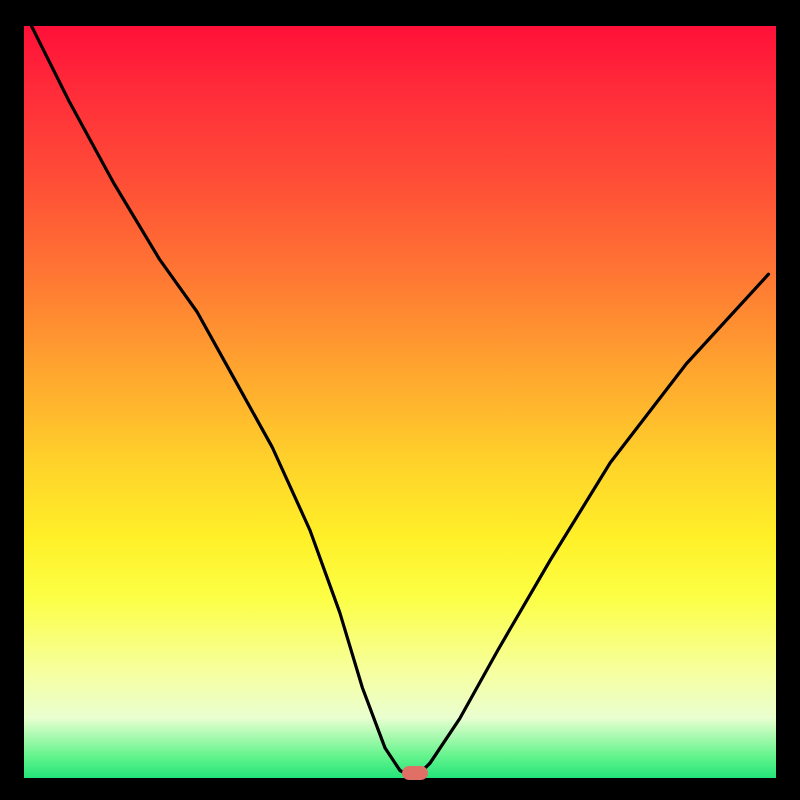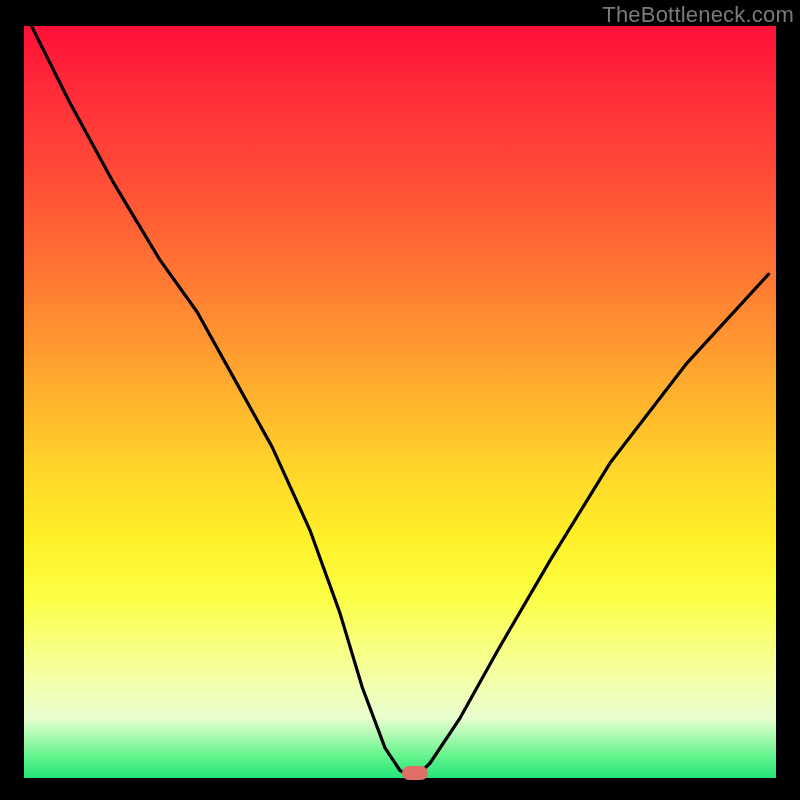--- a/index.html
+++ b/index.html
@@ -21,21 +21,20 @@
           #66f48e 97%,
           #23e479 100%);}
   .curve{position:absolute;left:0;top:0;width:752px;height:752px;pointer-events:none}
   .marker{position:absolute;width:26px;height:14px;border-radius:8px;background:#e07066;
           transform:translate(-50%,-50%);} 
 </style>
 </head>
 <body>
 
 <div class="frame">
-  <div class="attribution">TheBottleneck.com</div>
 
   <div class="plot">
     <svg class="curve" viewBox="0 0 752 752" preserveAspectRatio="none">
       <path id="curvePath" d="M7.5 0.0 L45.1 75.2 L90.2 157.9 L135.4 233.1 L173.0 285.8 L210.6 353.4 L248.2 421.1 L285.8 503.8 L315.8 586.6 L338.4 661.8 L361.0 721.9 L376.0 744.5 L391.0 752.0 L406.1 737.0 L436.2 691.8 L473.8 624.2 L526.4 533.9 L586.6 436.2 L661.8 338.4 L744.5 248.2" fill="none" stroke="#000" stroke-width="3.2" stroke-linecap="round" stroke-linejoin="round"></path>
     </svg>
     <div id="minMarker" class="marker" style="left: 391.04px; top: 746.736px; background: rgb(224, 112, 102);"></div>
   </div>
 </div>
 
 </body></html>

